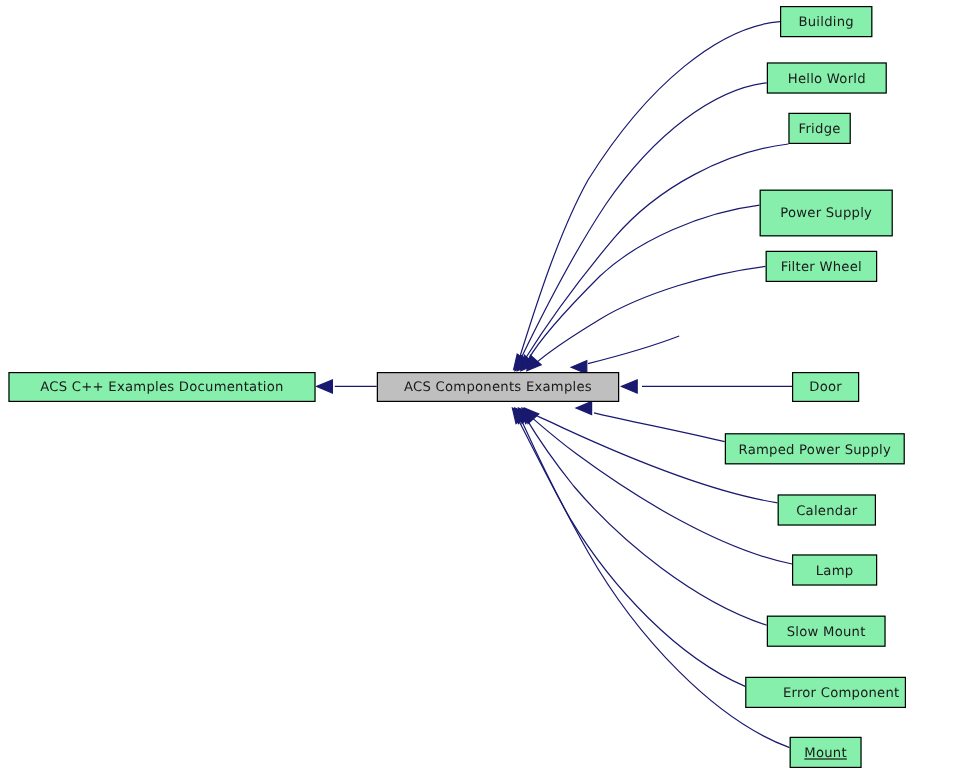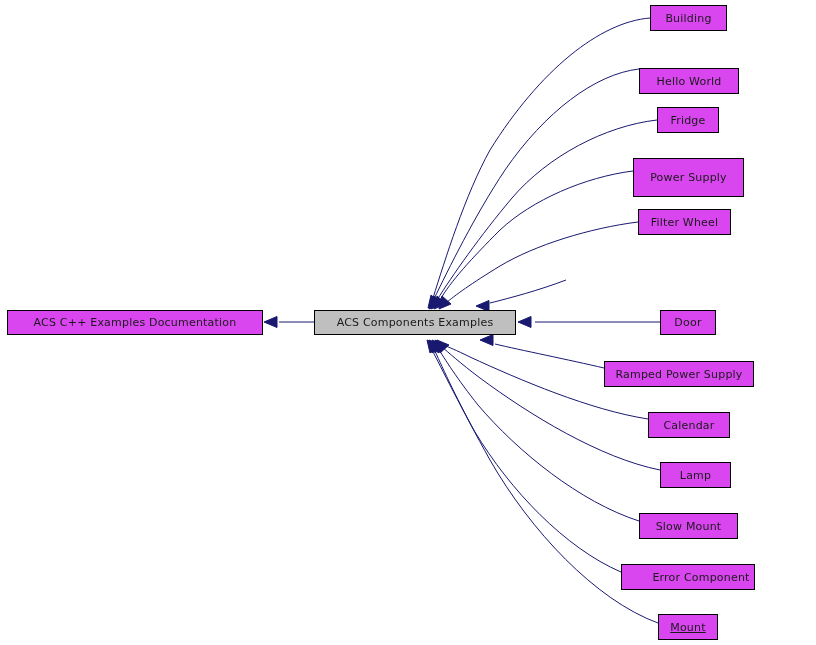--- a/index.html
+++ b/index.html
@@ -19,21 +19,21 @@
     position: absolute;
     left: 0;
     top: 0;
     width: 816px;
     height: 645px;
   }
   .node {
     position: absolute;
     box-sizing: border-box;
     border: 1px solid #000000;
-    background: #d946ef;
+    background: #86efac;
     color: #1a1a1a;
     font-size: 11px;
     letter-spacing: 0.2px;
     display: flex;
     align-items: center;
     justify-content: center;
     white-space: nowrap;
     z-index: 3;
   }
   .node.current {
@@ -82,24 +82,24 @@
     </svg>
 <div class="node current" style="left: 314px; top: 310px; width: 202px; height: 25px;">
       <span class="node-label">ACS Components Examples</span>
     </div>
     <div class="node" style="left: 7px; top: 310px; width: 256px; height: 25px;">
       <span class="node-label">ACS C++ Examples Documentation</span>
     </div>
     <div class="node" style="left: 650px; top: 5px; width: 77px; height: 26px;">
       <span class="node-label">Building</span>
     </div>
-    <div class="node" style="left: 639px; top: 68px; width: 100px; height: 26px;">
+    <div class="node" style="left: 639px; top: 52px; width: 100px; height: 26px;">
       <span class="node-label">Hello World</span>
     </div>
-    <div class="node" style="left: 657px; top: 107px; width: 62px; height: 26px;">
+    <div class="node" style="left: 657px; top: 94px; width: 52px; height: 26px;">
       <span class="node-label">Fridge</span>
     </div>
     <div class="node" style="left: 633px; top: 158px; width: 111px; height: 39px;">
       <span class="node-label">Power Supply</span>
     </div>
     <div class="node" style="left: 638px; top: 209px; width: 93px; height: 26px; text-align: right;">
       <span class="node-label">Filter Wheel</span>
     </div>
     <div class="node" style="left: 660px; top: 310px; width: 56px; height: 25px;">
       <span class="node-label">Door</span>

